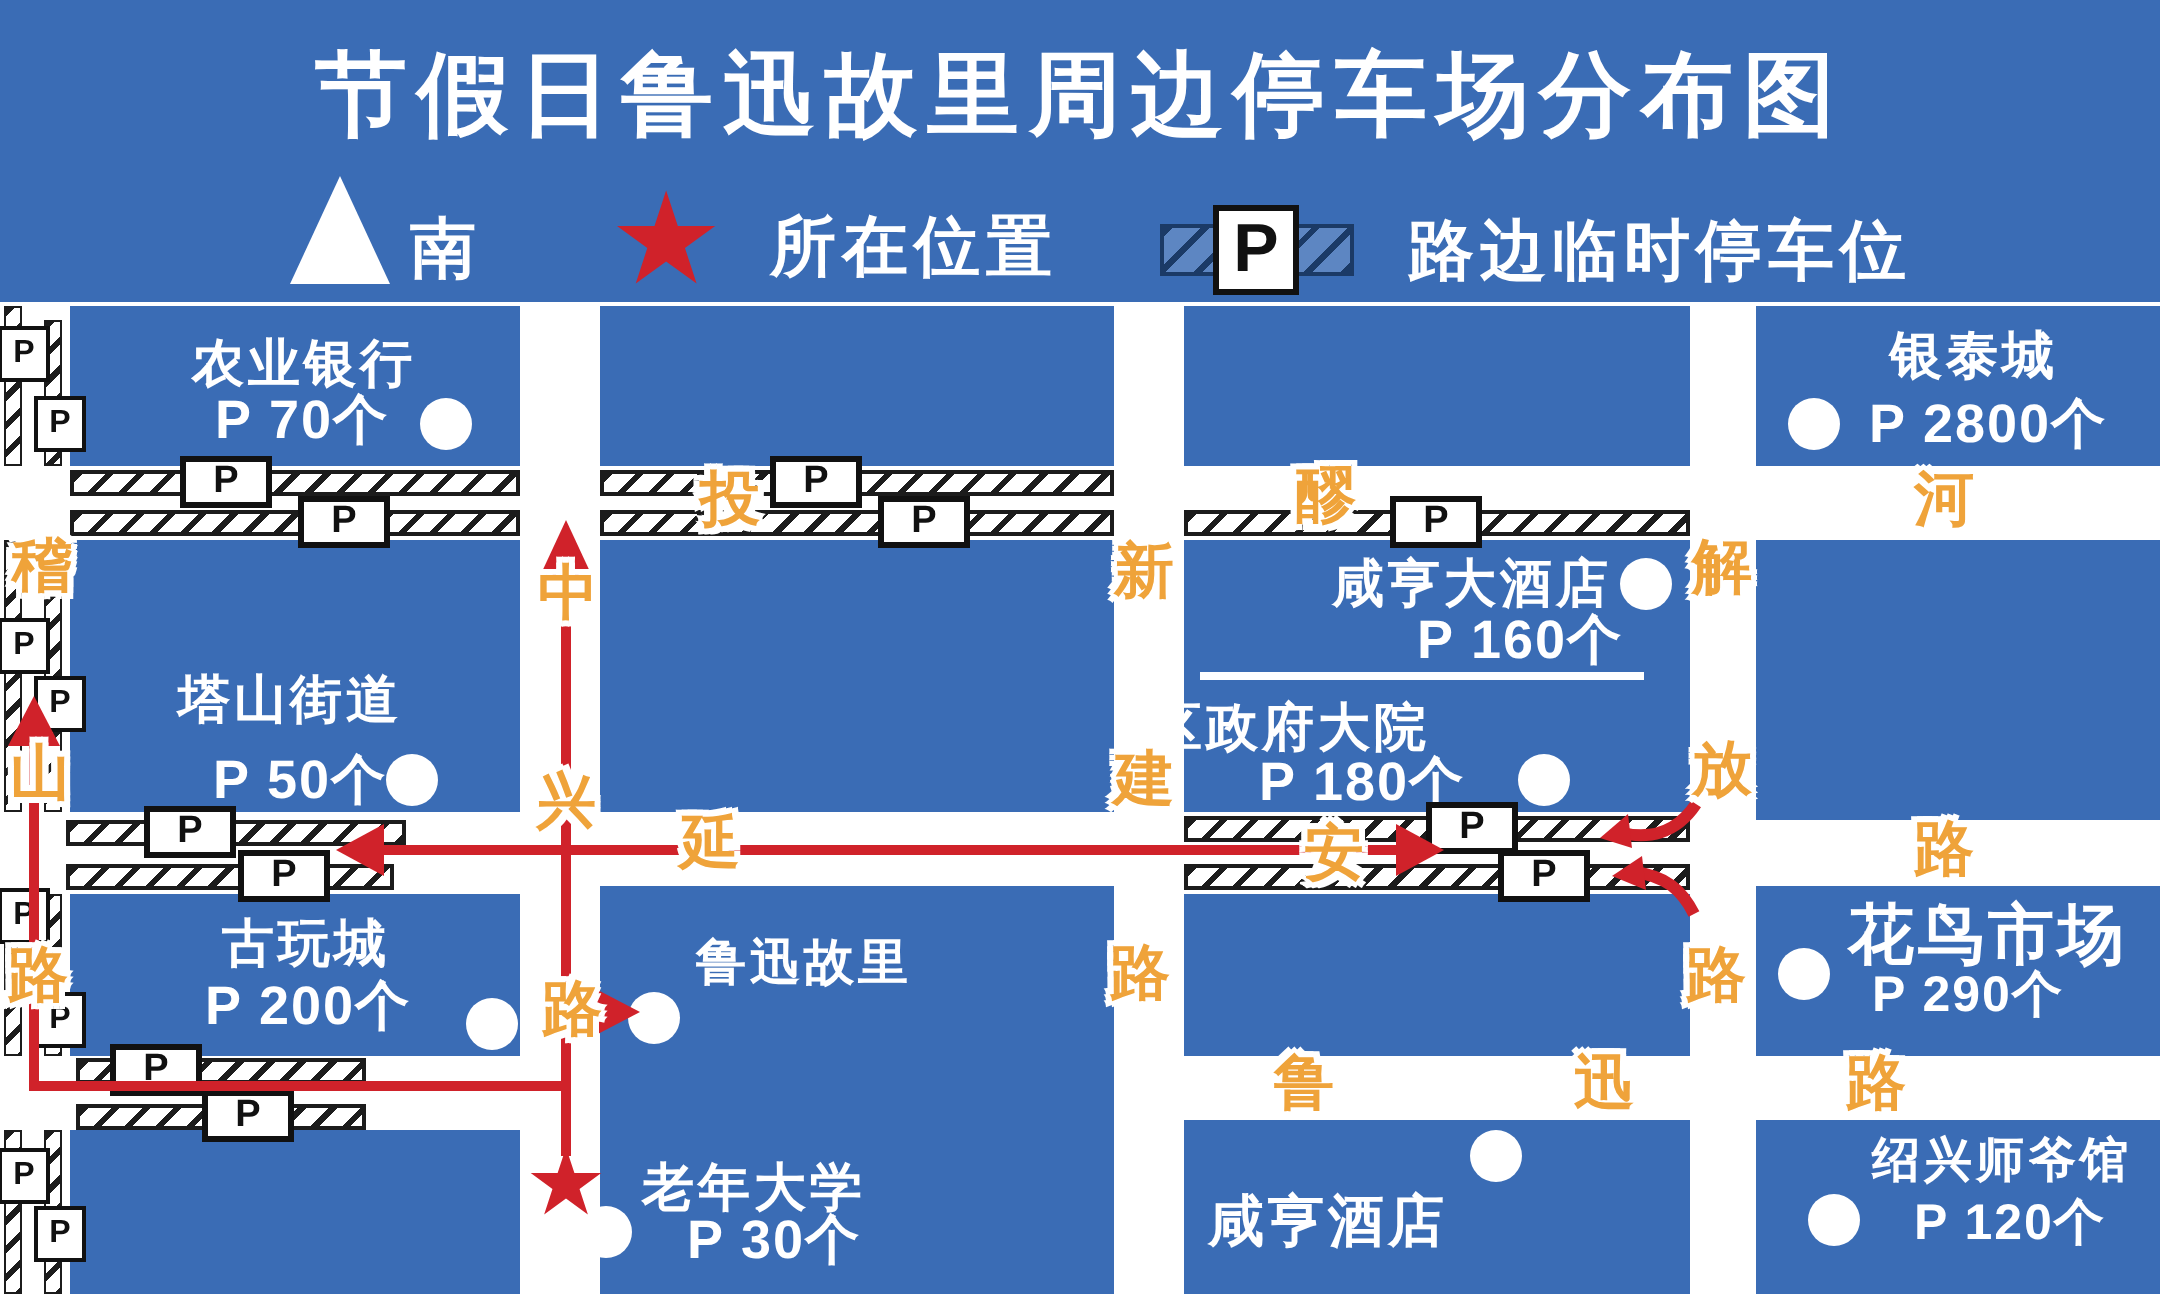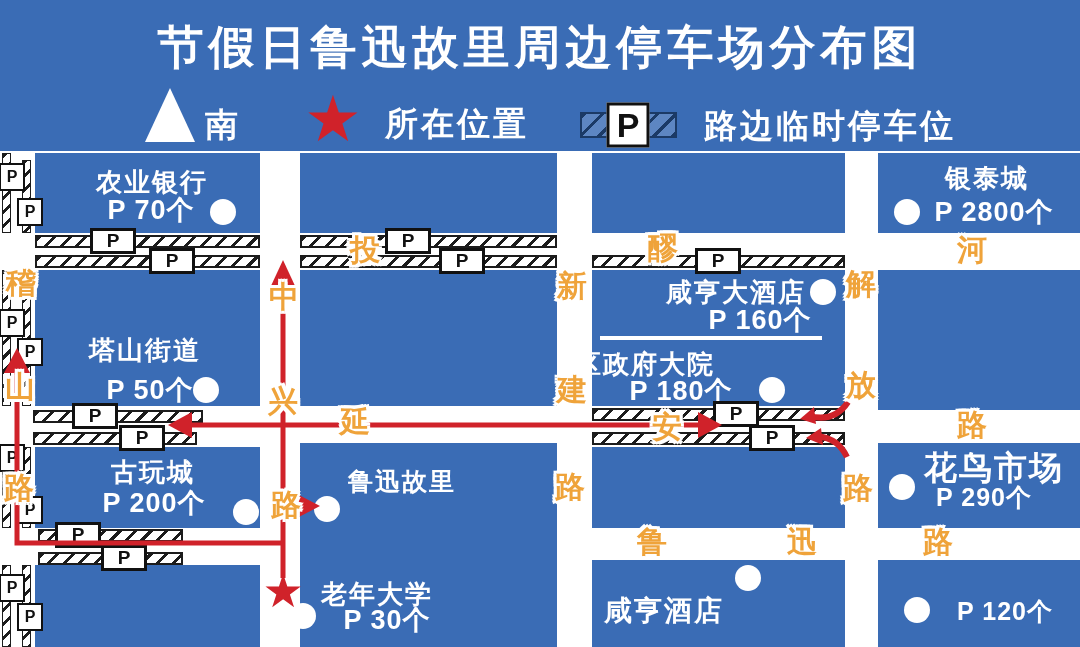--- a/index.html
+++ b/index.html
@@ -98,20 +98,21 @@
   <div class="dot" style="left:303px;top:616px;"></div>
   <span class="t cap" style="left:387px;top:620px;">P 30个</span>
 
   <span class="t nm" style="left:981px;top:468px;font-size:33px;margin-left:13px;">花鸟市场</span>
   <div class="dot" style="left:902px;top:487px;"></div>
   <span class="t cap" style="left:984px;top:497px;font-size:25px;">P 290个</span>
 
   <div class="dot" style="left:748px;top:578px;"></div>
   <span class="t nm" style="left:664px;top:611px;font-size:28px;">咸亨酒店</span>
 
+  <span class="t nm" style="left:1001px;top:580px;font-size:24px;">绍兴师爷馆</span>
   <div class="dot" style="left:917px;top:610px;"></div>
   <span class="t cap" style="left:1005px;top:611px;font-size:25px;">P 120个</span>
 
   <div class="hs" style="left:35px;top:235px;width:225px;"></div>
   <div class="hs" style="left:300px;top:235px;width:257px;"></div>
   <div class="hs" style="left:35px;top:255px;width:225px;"></div>
   <div class="hs" style="left:300px;top:255px;width:257px;"></div>
   <div class="hs" style="left:592px;top:255px;width:253px;"></div>
   <div class="hs" style="left:33px;top:410px;width:170px;"></div>
   <div class="hs" style="left:592px;top:408px;width:253px;"></div>

